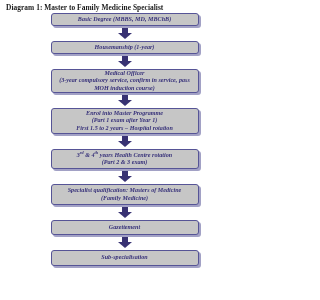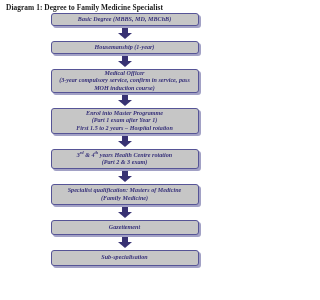--- a/index.html
+++ b/index.html
@@ -109,21 +109,21 @@
     font-size: 4.2px;
     vertical-align: super;
     line-height: 0;
   }
 </style>
 </head>
 <body>
 
 <div class="page">
 
-  <div class="diagram-title">Diagram 1: Degree to Family Medicine Specialist</div>
+  <div class="diagram-title">Diagram 1: Master to Family Medicine Specialist</div>
 
   <div class="flow">
 
     <div class="node h1">
       <div class="inner">
         <span class="line">Basic Degree (MBBS, MD, MBChB)</span>
       </div>
     </div>
 
     <div class="arrow">

